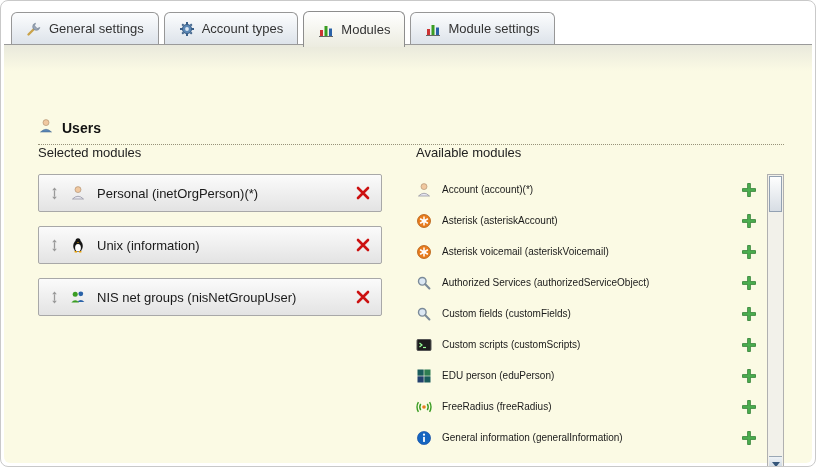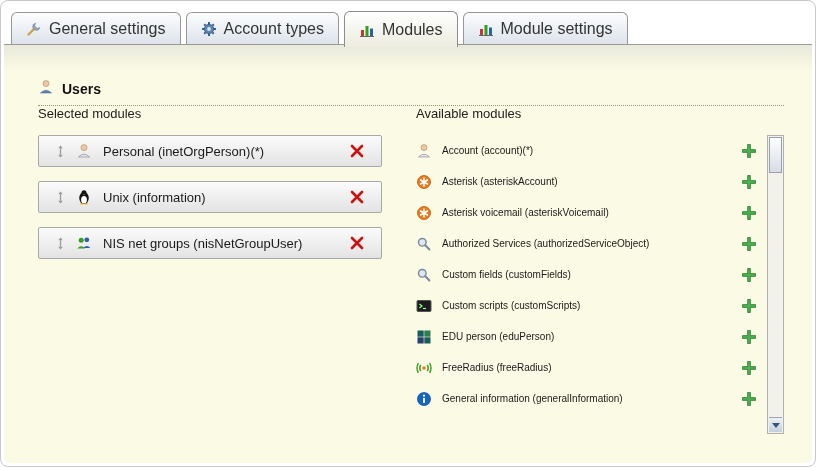--- a/index.html
+++ b/index.html
@@ -5,43 +5,43 @@
   * { box-sizing: border-box; }
   html,body { margin:0; padding:0; background:#fff; font-family:"Liberation Sans", sans-serif; }
   .window { position:relative; width:816px; height:467px; background:#fff;
             border:1px solid #c9c9c9; border-radius:8px; overflow:hidden; }
 
   
   .tabbar { position:absolute; top:0; left:0; right:0; height:43px; padding:9px 0 0 10px;
             display:flex; align-items:flex-end; gap:5px; z-index:3; }
   .tab { display:flex; align-items:center; gap:7px; padding:0 14px; height:32px;
          border:1px solid #979797; border-bottom:none; border-radius:6px 6px 0 0;
-         background:linear-gradient(#fcfdfe,#dde3ea); font-size:16px; color:#333; cursor:pointer; white-space:nowrap; }
+         background:linear-gradient(#fcfdfe,#dde3ea); font-size:13px; color:#333; cursor:pointer; white-space:nowrap; }
   .tab.active { background:linear-gradient(#ffffff 0%, #ecece0 100%); height:36px; margin-bottom:-3px;
                 position:relative; z-index:4; border-color:#8d8d8d; }
   .tab svg { display:block; }
 
   
   .panel { position:absolute; top:43px; left:3px; right:3px; bottom:3px;
            background:linear-gradient(180deg,#e9e9dc 0px,#fbfae4 26px);
            border-top:1px solid #9a9a9a; border-radius:0 0 6px 6px; z-index:1; }
   .panel-inner { padding:34px 28px 0 34px; height:100%; }
 
-  .users-head { display:flex; align-items:center; gap:8px; font-size:14px; font-weight:bold; color:#111; }
+  .users-head { display:flex; align-items:center; gap:8px; font-size:14px; font-weight:bold; color:#111;margin-top:39px; }
   .rule { border-bottom:1px dotted #97937a; margin-top:7px; }
 
   .cols { display:flex; }
   .col-left { width:378px; flex:none; }
   .col-right { flex:1; position:relative; padding-right:27px; }
   .col-head { font-size:13px; color:#222; margin-bottom:14px; }
 
   
-  .sel-row { width:344px; height:32px; border:1px solid #a8a8a8; border-radius:2px;
+  .sel-row { width:344px; height:38px; border:1px solid #a8a8a8; border-radius:2px;
              background:linear-gradient(#fbfbfb,#e3e3e3); display:flex; align-items:center;
-             padding:0 16px; margin-bottom:14px; cursor:move; }
+             padding:0 10px; margin-bottom:14px; cursor:move; }
   .drag { margin-right:10px; display:flex; }
   .sel-icon { margin-right:11px; display:flex; }
   .sel-label { font-size:13px; color:#1a1a1a; }
   .del { margin-left:auto; display:flex; cursor:pointer; }
 
   
   .av-row { height:31px; display:flex; align-items:center; }
   .av-icon { width:16px; margin-right:10px; display:flex; flex:none; }
   .av-label { font-size:10px; color:#1a1a1a; flex:1; }
   .plus { margin-left:8px; display:flex; cursor:pointer; flex:none; }

